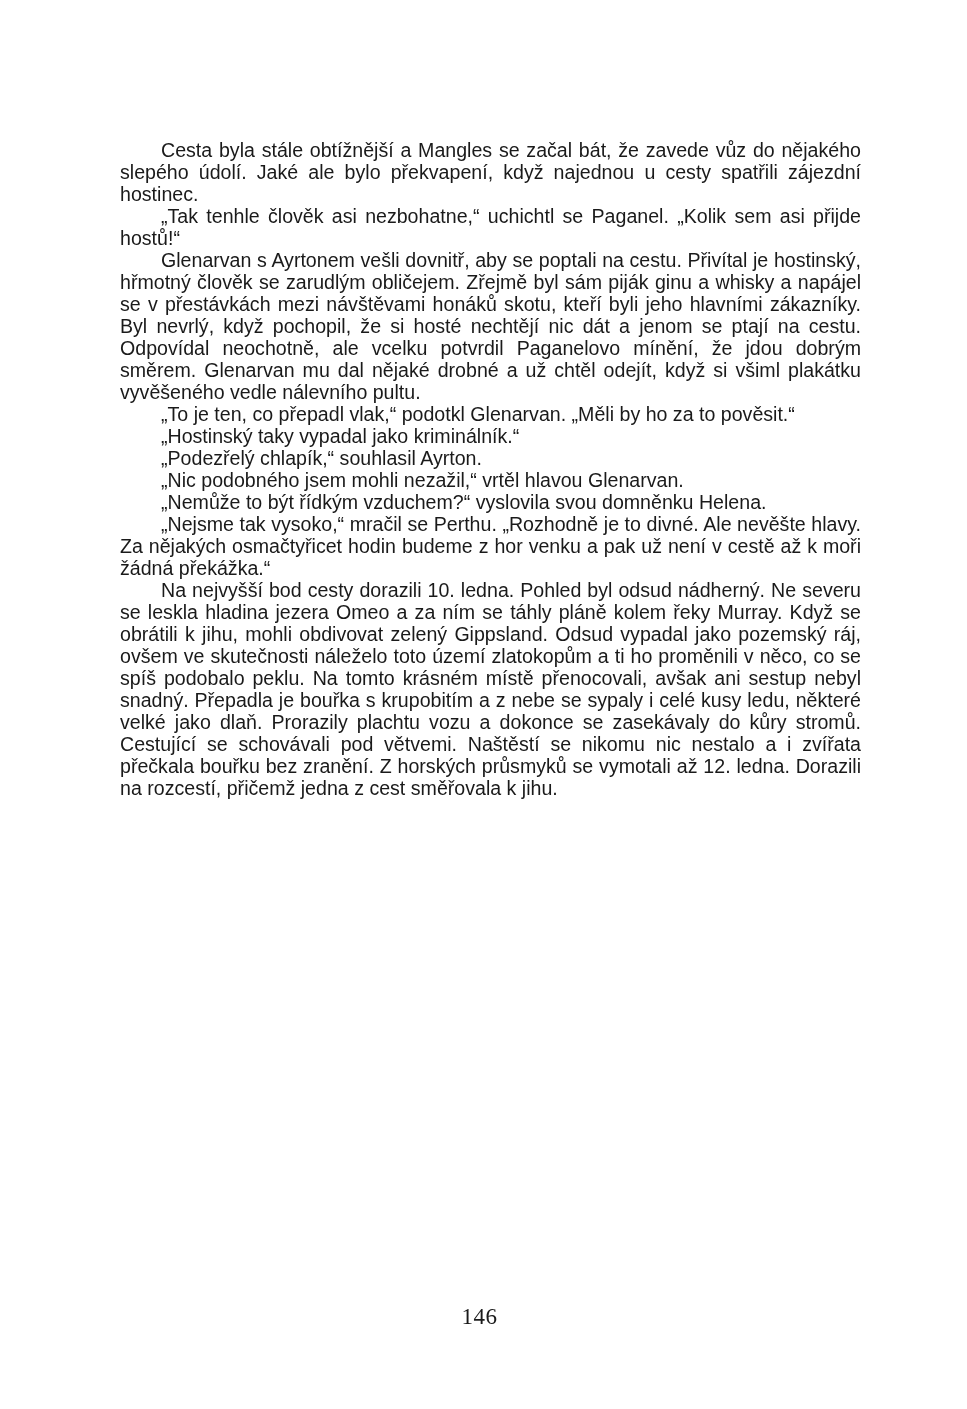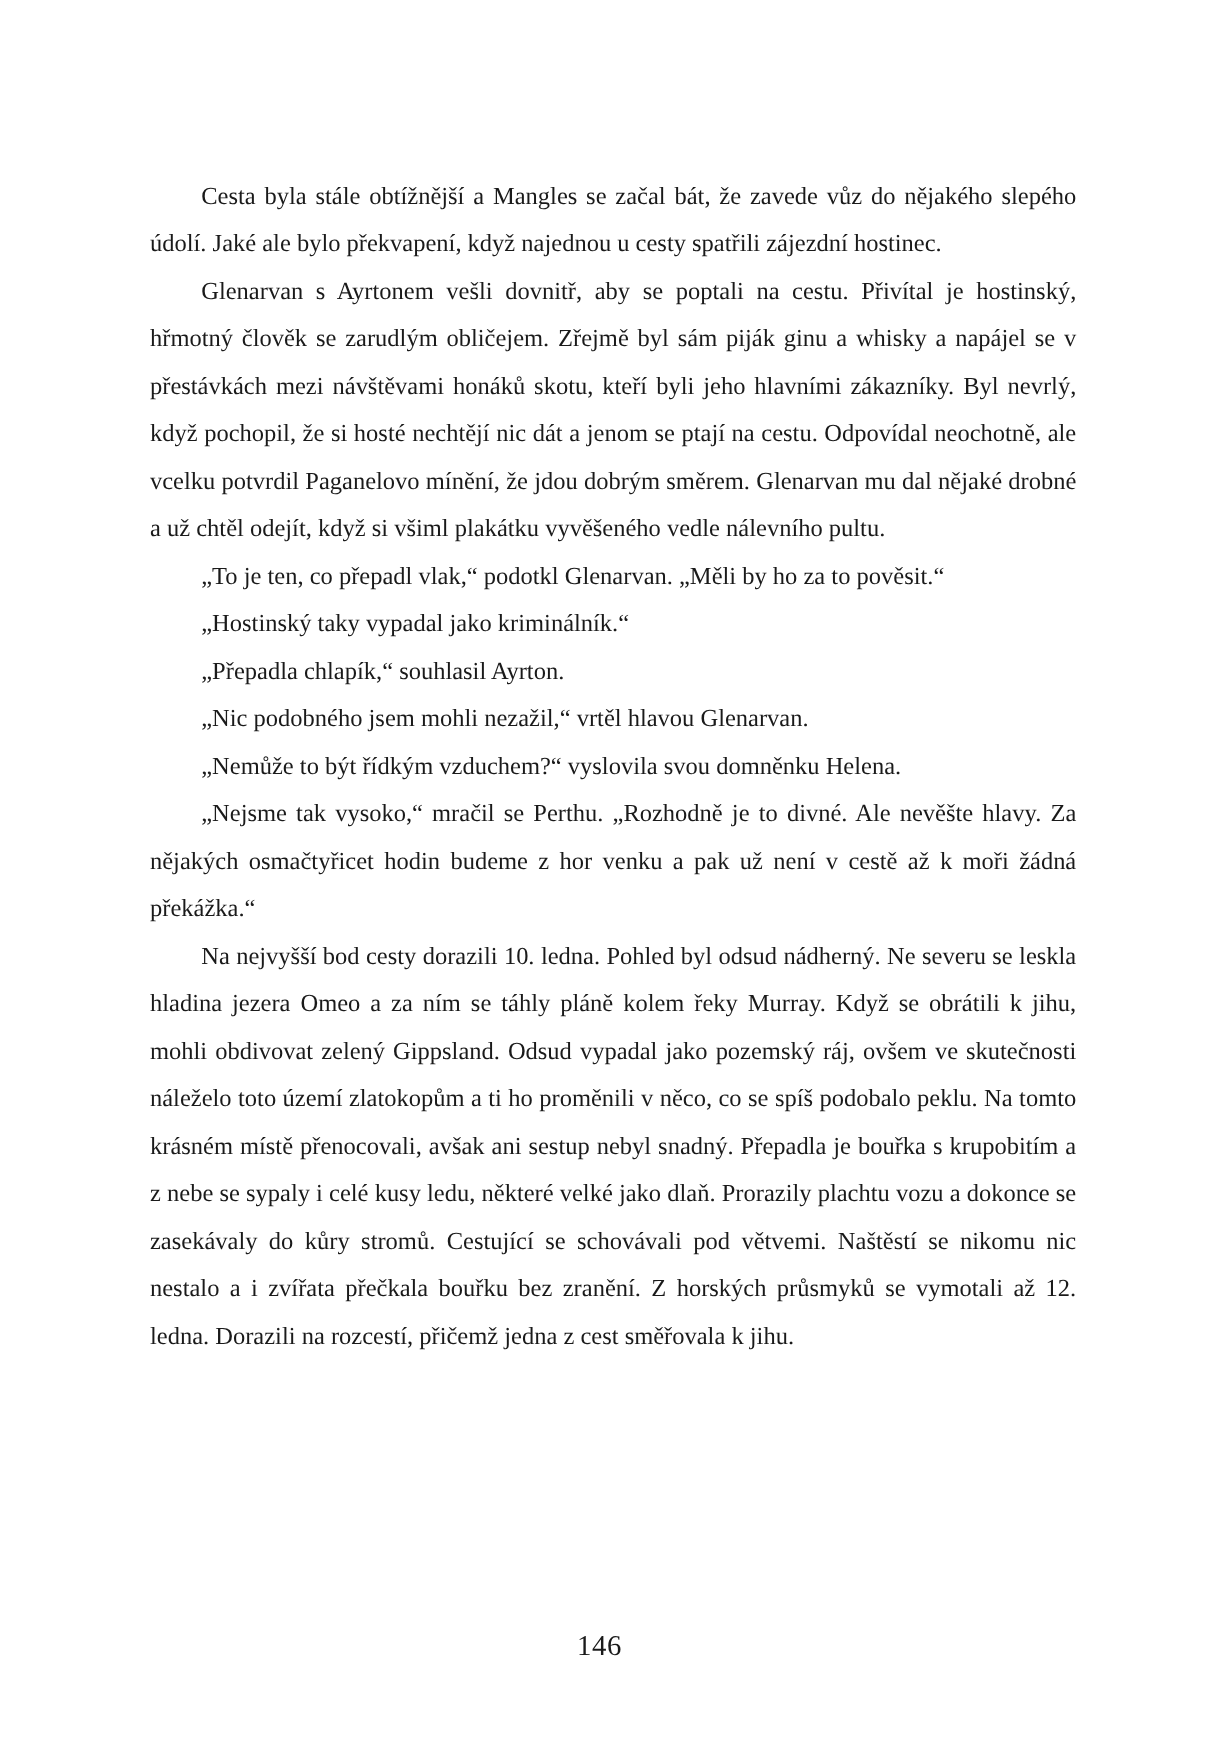--- a/index.html
+++ b/index.html
@@ -11,23 +11,23 @@
       width: 967px;
       height: 1409px;
       position: relative;
       overflow: hidden;
     }
     .page-body {
       position: absolute;
       left: 120px;
       top: 139px;
       width: 741px;
-      font-family: Liberation Serif, serif;
+      font-family: Liberation Sans, sans-serif;
       font-size: 19.6px;
-      line-height: 38px;
+      line-height: 22px;
       color: #1a1a1a;
       text-align: justify;
       hyphens: manual;
     }
     .page-body p {
       margin: 0;
       text-indent: 41px;
     }
     .page-number {
       position: absolute;
@@ -39,23 +39,24 @@
       font-size: 23px;
       color: #1a1a1a;
       letter-spacing: 0.5px;
     }
   </style>
 </head>
 <body>
 
 <div class="page-body">
   <p>Cesta byla stále obtížnější a Mangles se začal bát, že zavede vůz do nějakého slepého údolí. Jaké ale bylo překvapení, když najednou u cesty spatřili zájezdní hostinec.</p>
+  <p>„Tak tenhle člověk asi nezbohatne,“ uchichtl se Paganel. „Kolik sem asi přijde hostů!“</p>
   <p>Glenarvan s Ayrtonem vešli dovnitř, aby se poptali na cestu. Přivítal je hostinský, hřmotný člověk se zarudlým obličejem. Zřejmě byl sám piják ginu a whisky a napájel se v přestávkách mezi návštěvami honáků skotu, kteří byli jeho hlavními zákazníky. Byl nevrlý, když pochopil, že si hosté nechtějí nic dát a jenom se ptají na cestu. Odpovídal neochotně, ale vcelku potvrdil Paganelovo mínění, že jdou dobrým směrem. Glenarvan mu dal nějaké drobné a už chtěl odejít, když si všiml plakátku vyvěšeného vedle nálevního pultu.</p>
   <p>„To je ten, co přepadl vlak,“ podotkl Glenarvan. „Měli by ho za to pověsit.“</p>
   <p>„Hostinský taky vypadal jako kriminálník.“</p>
-  <p>„Přepadla chlapík,“ souhlasil Ayrton.</p>
+  <p>„Podezřelý chlapík,“ souhlasil Ayrton.</p>
   <p>„Nic podobného jsem mohli nezažil,“ vrtěl hlavou Glenarvan.</p>
   <p>„Nemůže to být řídkým vzduchem?“ vyslovila svou domněnku Helena.</p>
   <p>„Nejsme tak vysoko,“ mračil se Perthu. „Rozhodně je to divné. Ale nevěšte hlavy. Za nějakých osmačtyřicet hodin budeme z hor venku a pak už není v cestě až k moři žádná překážka.“</p>
   <p>Na nejvyšší bod cesty dorazili 10. ledna. Pohled byl odsud nádherný. Ne severu se leskla hladina jezera Omeo a za ním se táhly pláně kolem řeky Murray. Když se obrátili k jihu, mohli obdivovat zelený Gippsland. Odsud vypadal jako pozemský ráj, ovšem ve skutečnosti náleželo toto území zlatokopům a ti ho proměnili v něco, co se spíš podobalo peklu. Na tomto krásném místě přenocovali, avšak ani sestup nebyl snadný. Přepadla je bouřka s krupobitím a z nebe se sypaly i celé kusy ledu, některé velké jako dlaň. Prorazily plachtu vozu a dokonce se zasekávaly do kůry stromů. Cestující se schovávali pod větvemi. Naštěstí se nikomu nic nestalo a i zvířata přečkala bouřku bez zranění. Z horských průsmyků se vymotali až 12. ledna. Dorazili na rozcestí, přičemž jedna z cest směřovala k jihu.</p>
 </div>
 
 <div class="page-number">146</div>
 
 </body></html>

